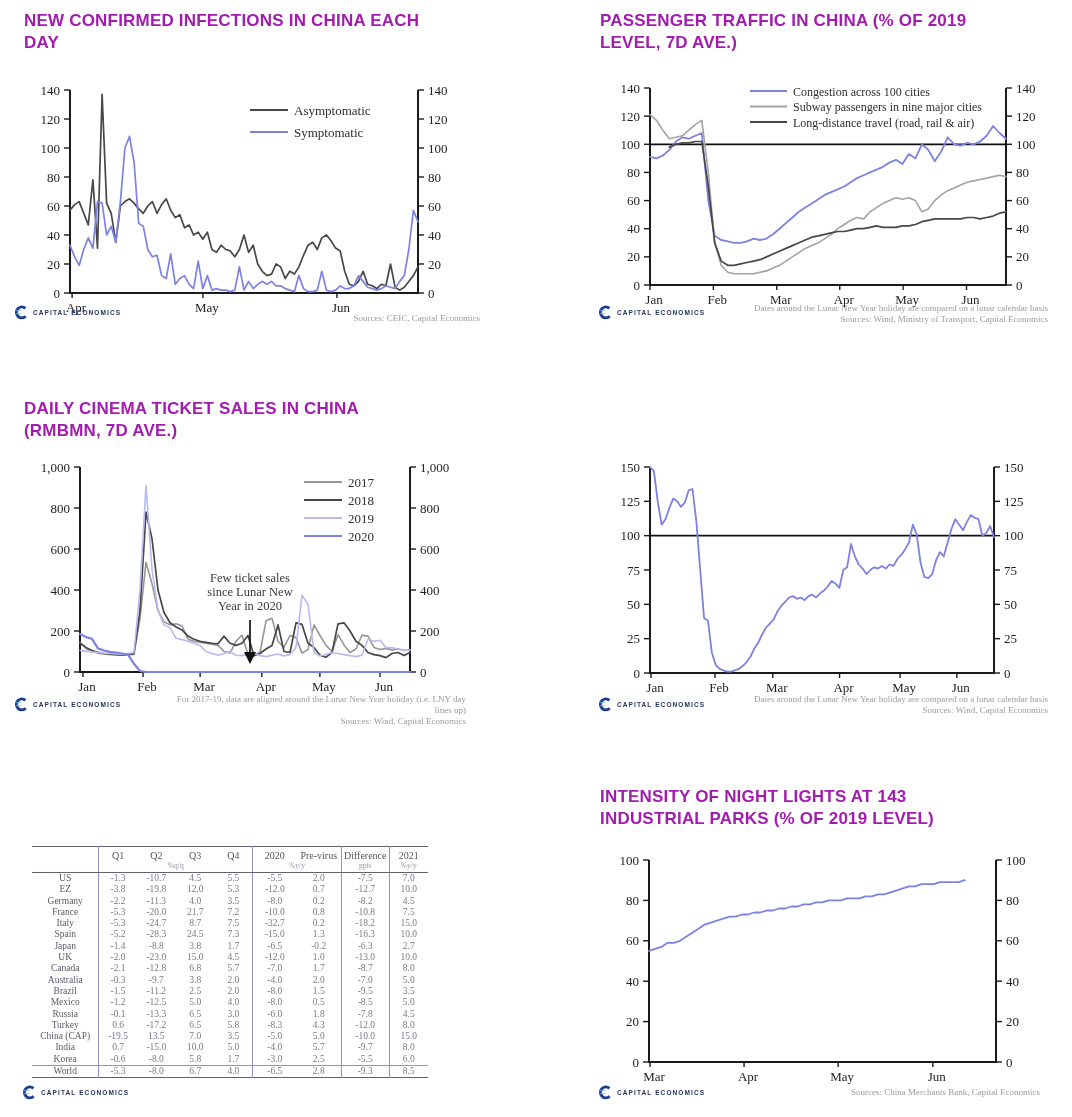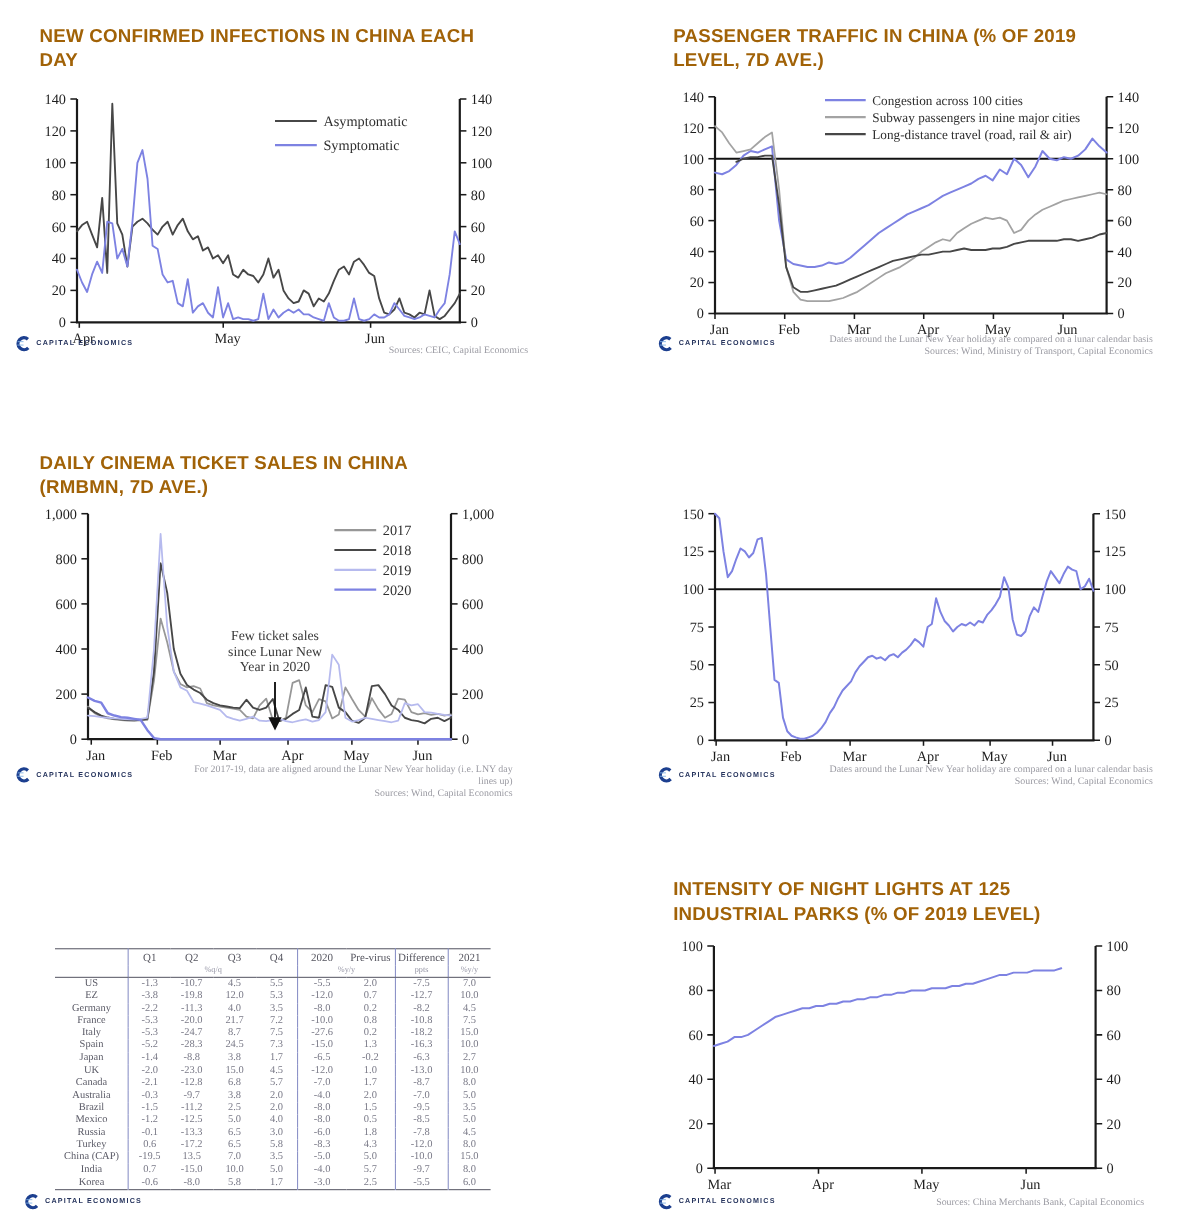--- a/index.html
+++ b/index.html
@@ -1,26 +1,26 @@
 <!DOCTYPE html>
 <html><head>
 <meta charset="utf-8">
 <style>
   html,body{margin:0;padding:0;background:#ffffff;}
   #page{position:relative;width:1072px;height:1117px;background:#fff;overflow:hidden;
         font-family:"Liberation Sans",sans-serif;}
   #chart-canvas{position:absolute;left:0;top:0;}
-  .panel-title{position:absolute;margin:12px;font:700 17px/21.5px "Liberation Sans",sans-serif;
-        color:#a16207;letter-spacing:.2px;}
+  .panel-title{position:absolute;margin:0;font:700 17px/21.5px "Liberation Sans",sans-serif;
+        color:#a21caf;letter-spacing:.2px;}
   .foot{position:absolute;font:9px/11px "Liberation Serif",serif;color:#9a9aa2;text-align:right;}
   .logo{position:absolute;display:flex;align-items:center;height:15px;}
   .logo-text{font:700 6.5px "Liberation Sans",sans-serif;letter-spacing:1.1px;color:#27355e;
         margin-left:4px;white-space:nowrap;}
   
-  .tbl-wrap{position:absolute;left:50px;top:846px;width:396px;margin-top:16px;}
+  .tbl-wrap{position:absolute;left:32px;top:846px;width:396px;}
   table.coal{border-collapse:collapse;width:396px;font-family:"Liberation Serif",serif;
         border-bottom:1.2px solid #62626e;}
   table.coal th,table.coal td{padding:0 2px;font-weight:normal;}
   table.coal thead tr.hd th{font-size:10px;color:#55555f;border-top:1.2px solid #62626e;
         text-align:center;padding-top:2px;line-height:13px;}
   table.coal thead tr.hd th:first-child{text-align:left;}
   table.coal thead tr.units th{font-size:7.5px;color:#9595a5;line-height:8px;
         border-bottom:1px solid #62626e;padding-bottom:2px;text-align:center;}
   table.coal tbody td{font-size:9.5px;color:#7a7a88;line-height:11.3px;text-align:center;}
   table.coal tbody td.rowlabel{text-align:center;color:#5a5a66;}
@@ -272,21 +272,21 @@
       <line x1="838.115" y1="1062" x2="838.115" y2="1067" stroke="#1a1a1a" stroke-width="1.4"></line>
       <text x="842.115" y="1081" text-anchor="middle" font-family="&quot;Liberation Serif&quot;,serif" font-size="13" fill="#1e1e1e">May</text>
       <line x1="932.846" y1="1062" x2="932.846" y2="1067" stroke="#1a1a1a" stroke-width="1.4"></line>
       <text x="936.846" y="1081" text-anchor="middle" font-family="&quot;Liberation Serif&quot;,serif" font-size="13" fill="#1e1e1e">Jun</text>
       <path d="M649.0 950.9 L655.2 948.9 L661.4 946.9 L667.6 942.8 L673.8 942.8 L680.0 940.8 L686.1 936.8 L692.3 932.7 L698.5 928.7 L704.7 924.6 L710.9 922.6 L717.1 920.6 L723.3 918.6 L729.5 916.6 L735.7 916.6 L741.9 914.5 L748.1 914.5 L754.3 912.5 L760.4 912.5 L766.6 910.5 L772.8 910.5 L779.0 908.5 L785.2 908.5 L791.4 906.5 L797.6 906.5 L803.8 904.4 L810.0 904.4 L816.2 902.4 L822.4 902.4 L828.6 900.4 L834.7 900.4 L840.9 900.4 L847.1 898.4 L853.3 898.4 L859.5 898.4 L865.7 896.4 L871.9 896.4 L878.1 894.3 L884.3 894.3 L890.5 892.3 L896.7 890.3 L902.9 888.3 L909.0 886.3 L915.2 886.3 L921.4 884.2 L927.6 884.2 L933.8 884.2 L940.0 882.2 L946.2 882.2 L952.4 882.2 L958.6 882.2 L964.8 880.2 " fill="none" stroke="#7d82e2" stroke-width="1.8" stroke-linejoin="round" stroke-linecap="round"></path>
     </svg>
 
   <h2 class="panel-title" style="left:24px;top:10px;width:412px">NEW CONFIRMED INFECTIONS IN CHINA EACH DAY</h2>
   <h2 class="panel-title" style="left:600px;top:10px;width:402px">PASSENGER TRAFFIC IN CHINA (% OF 2019 LEVEL, 7D AVE.)</h2>
   <h2 class="panel-title" style="left:24px;top:398px;width:382px">DAILY CINEMA TICKET SALES IN CHINA (RMBMN, 7D AVE.)</h2>
-  <h2 class="panel-title" style="left:600px;top:786px;width:364px">INTENSITY OF NIGHT LIGHTS AT 125 INDUSTRIAL PARKS (% OF 2019 LEVEL)</h2>
+  <h2 class="panel-title" style="left:600px;top:786px;width:364px">INTENSITY OF NIGHT LIGHTS AT 143 INDUSTRIAL PARKS (% OF 2019 LEVEL)</h2>
 
   <div class="foot" style="left:230px;top:313px;width:250px">Sources: CEIC, Capital Economics</div>
 
   <div class="foot" style="left:670px;top:303px;width:378px">
     <div>Dates around the Lunar New Year holiday are compared on a lunar calendar basis</div>
     <div>Sources: Wind, Ministry of Transport, Capital Economics</div>
   </div>
 
   <div class="foot" style="left:160px;top:694px;width:306px">
     <div>For 2017-19, data are aligned around the Lunar New Year holiday (i.e. LNY day lines up)</div>
@@ -420,21 +420,21 @@
             <td class="dv">0.8</td>
             <td class="dv">-10.8</td>
             <td class="">7.5</td>
           </tr>
           <tr>
             <td class="rowlabel dv">Italy</td>
             <td class="">-5.3</td>
             <td class="">-24.7</td>
             <td class="">8.7</td>
             <td class="dv">7.5</td>
-            <td class="">-27.6</td>
+            <td class="">-32.7</td>
             <td class="dv">0.2</td>
             <td class="dv">-18.2</td>
             <td class="">15.0</td>
           </tr>
           <tr>
             <td class="rowlabel dv">Spain</td>
             <td class="">-5.2</td>
             <td class="">-28.3</td>
             <td class="">24.5</td>
             <td class="dv">7.3</td>
@@ -557,17 +557,28 @@
             <td class="rowlabel dv">Korea</td>
             <td class="">-0.6</td>
             <td class="">-8.0</td>
             <td class="">5.8</td>
             <td class="dv">1.7</td>
             <td class="">-3.0</td>
             <td class="dv">2.5</td>
             <td class="dv">-5.5</td>
             <td class="">6.0</td>
           </tr>
+          <tr class="world">
+            <td class="rowlabel dv">World</td>
+            <td class="">-5.3</td>
+            <td class="">-8.0</td>
+            <td class="">6.7</td>
+            <td class="dv">4.0</td>
+            <td class="">-6.5</td>
+            <td class="dv">2.8</td>
+            <td class="dv">-9.3</td>
+            <td class="">8.5</td>
+          </tr>
         </tbody>
     </table>
   </div>
 
 </div>
 
 </body></html>

